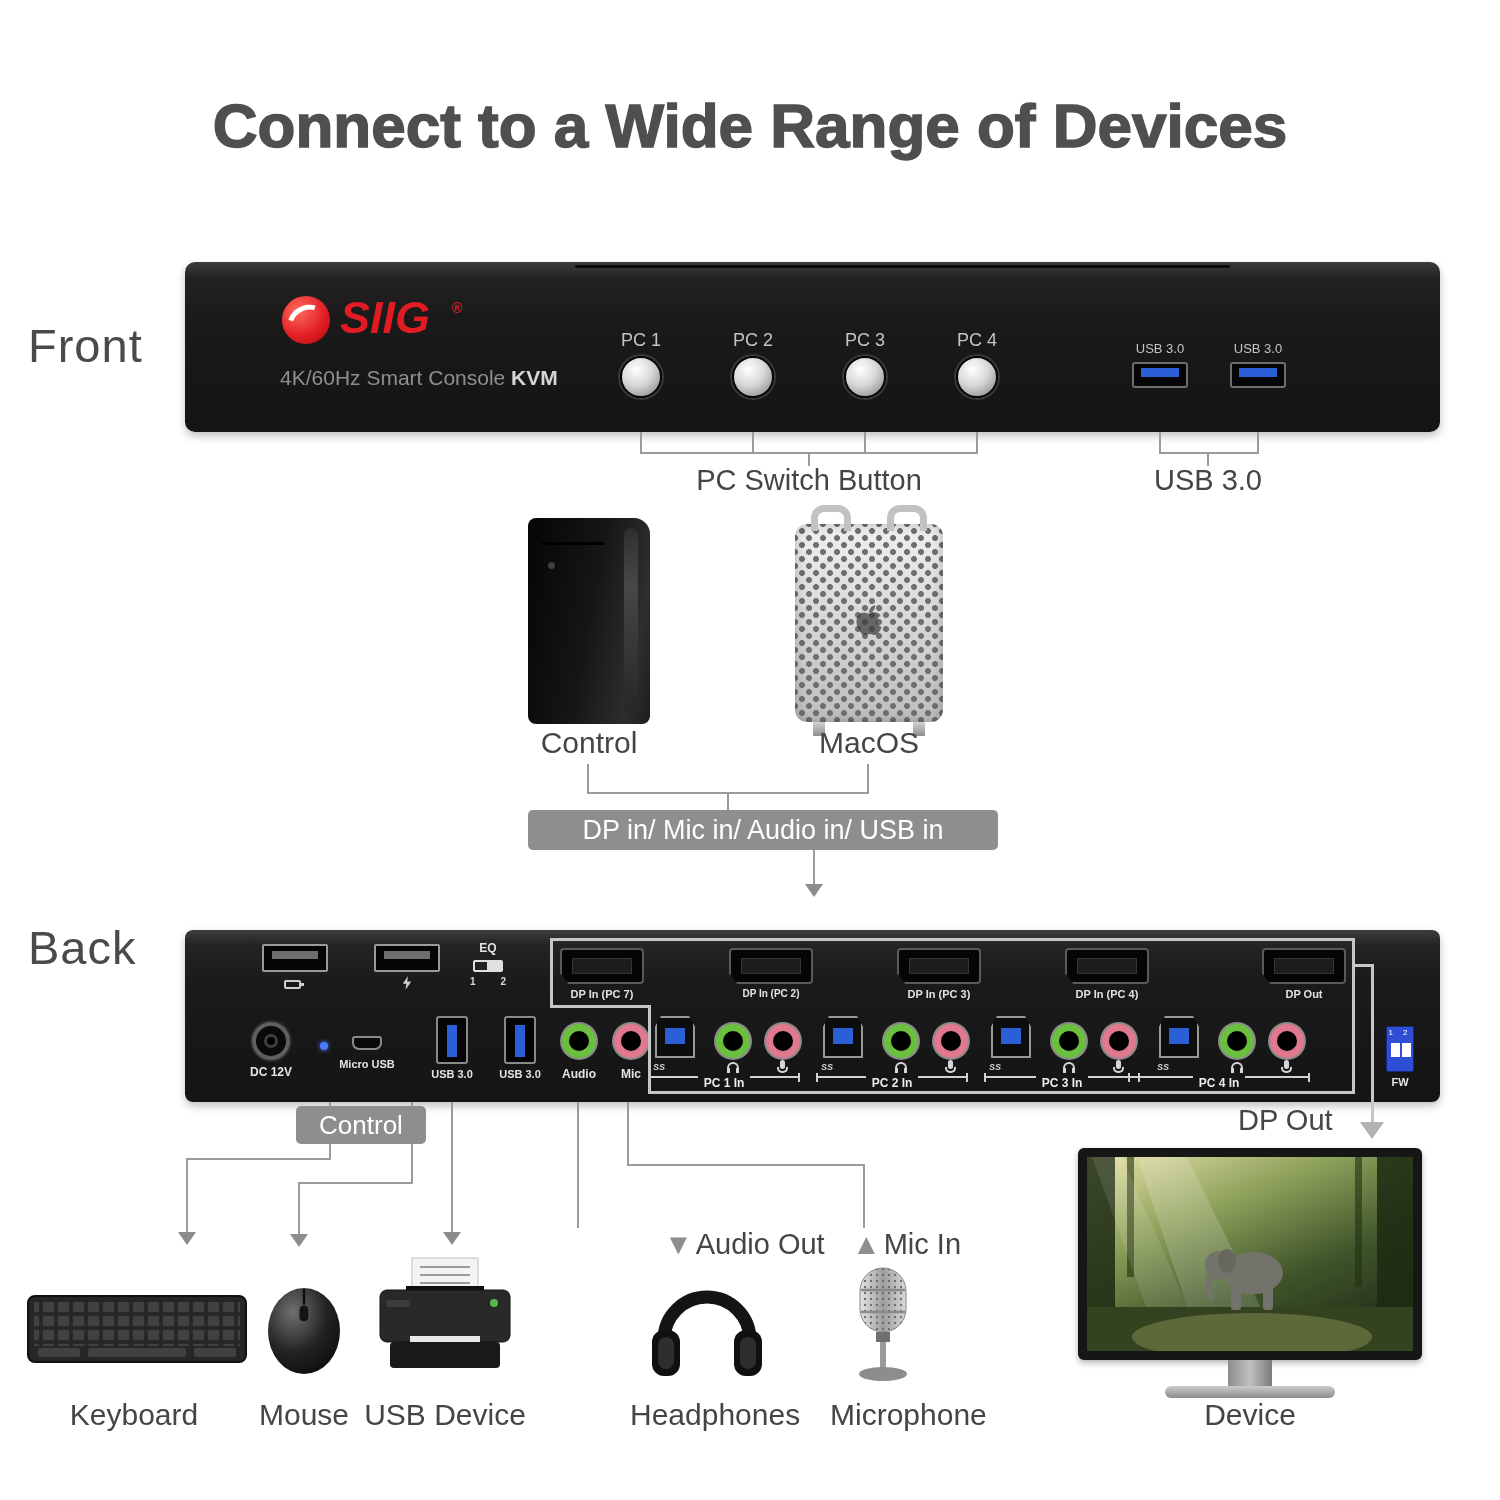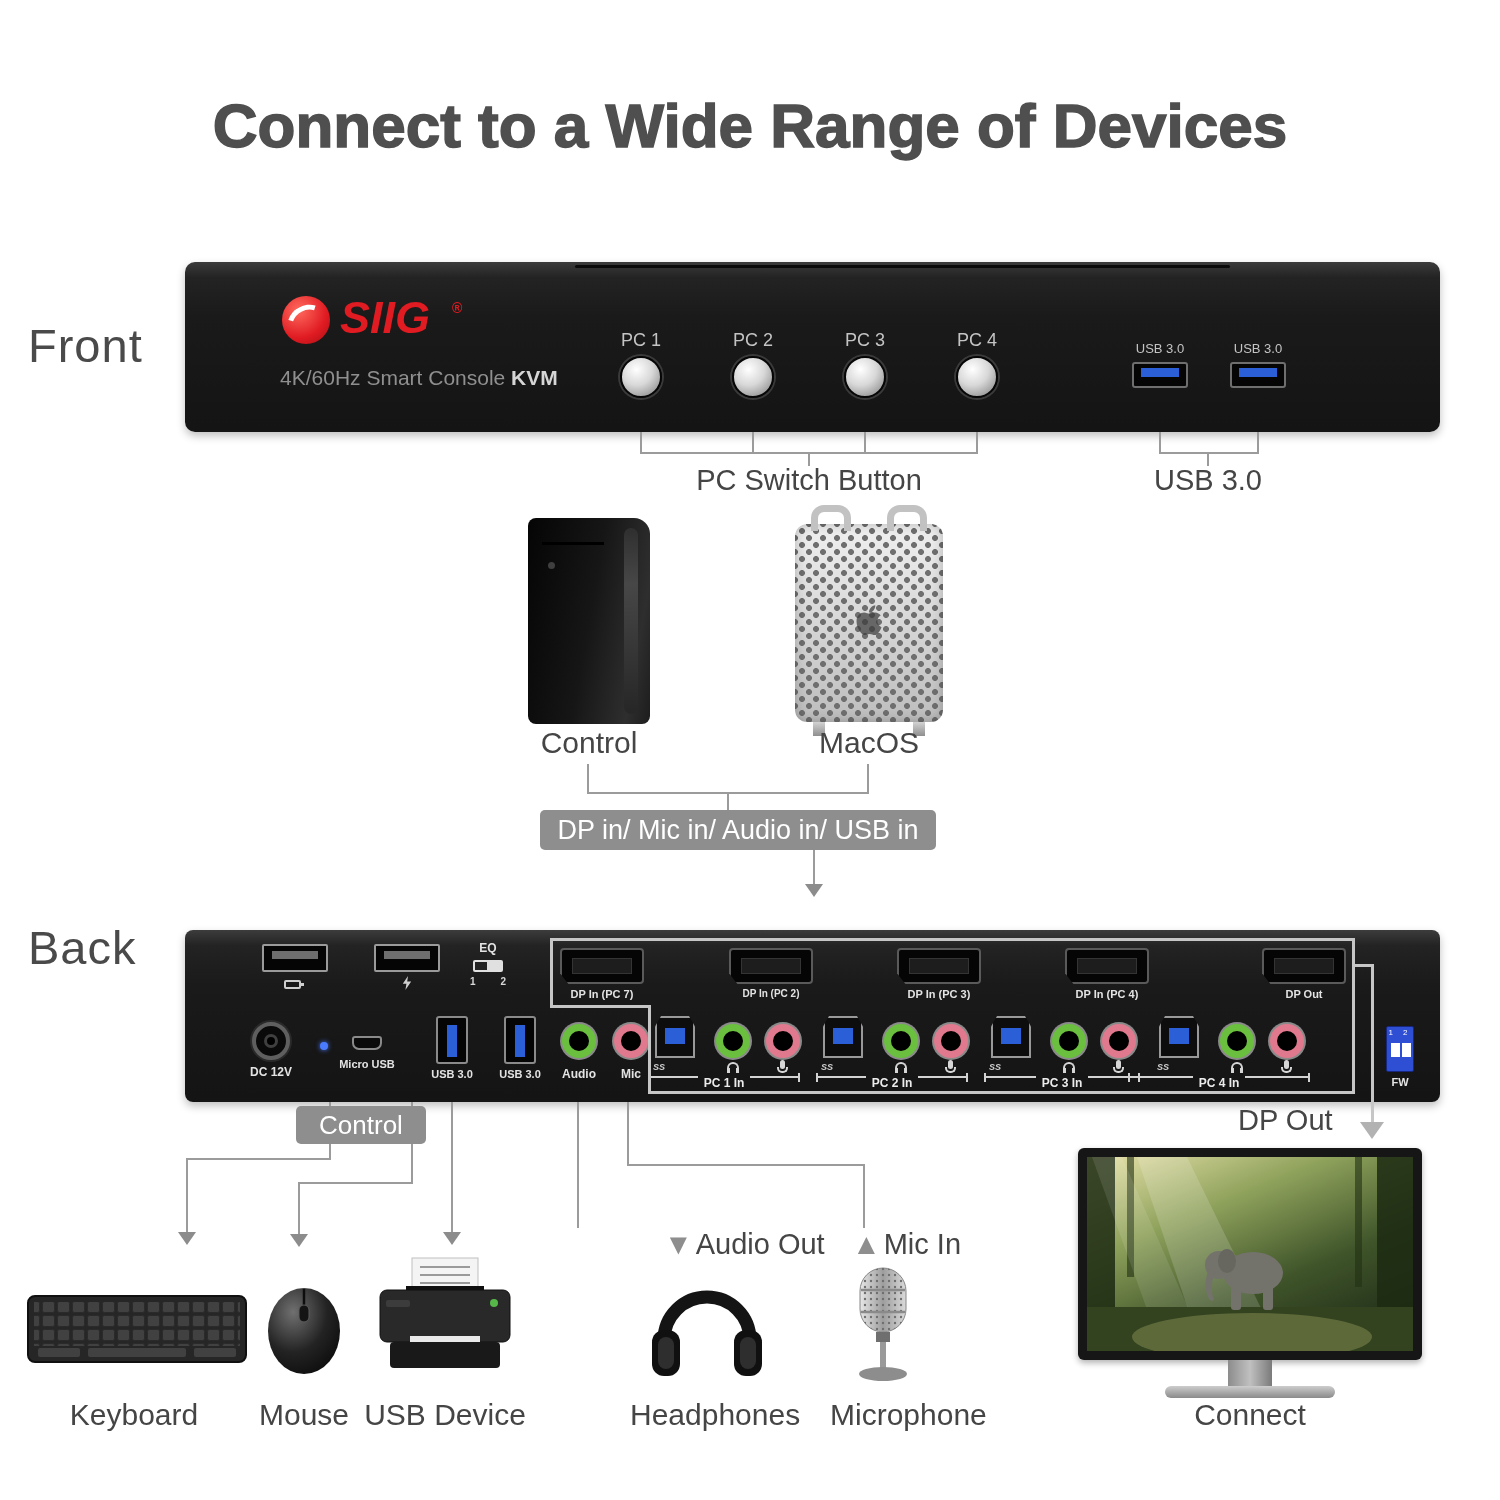--- a/index.html
+++ b/index.html
@@ -178,21 +178,21 @@
       <div class="foot" style="left:18px"></div>
       <div class="foot" style="left:118px"></div>
     </div>
     <div class="dev-label" style="left:795px;top:726px;width:148px">MacOS</div>
 
     <div class="gline" style="left:587px;top:764px;width:2px;height:28px"></div>
     <div class="gline" style="left:867px;top:764px;width:2px;height:28px"></div>
     <div class="gline" style="left:587px;top:792px;width:282px;height:2px"></div>
     <div class="gline" style="left:727px;top:792px;width:2px;height:18px"></div>
 
-    <div class="badge" style="left:540px;top:810px;width:396px;height:40px;line-height:40px">DP in/ Mic in/ Audio in/ USB in</div>
+    <div class="badge" style="left:528px;top:810px;width:470px;height:40px;line-height:40px">DP in/ Mic in/ Audio in/ USB in</div>
 
     <div class="gline" style="left:813px;top:850px;width:2px;height:34px"></div>
     <div class="tri-d" style="left:805px;top:884px"></div>
   </div>
 
   <div>
     <div class="side-label" style="left:28px;top:920px">Back</div>
 
     <div class="panel" style="left:185px;top:930px;width:1255px;height:172px;border-radius:8px"></div>
 
@@ -447,16 +447,16 @@
             <rect x="58" y="38" width="10" height="27" rx="3"></rect>
             <circle cx="14" cy="20" r="14"></circle>
             <ellipse cx="22" cy="16" rx="9" ry="12" fill="#67675f"></ellipse>
             <path d="M4,24 q-7,16 0,30 q2,3 5,1 q-5,-13 1,-27 z"></path>
           </g>
         </svg>
       </div>
       <div class="mon-neck" style="left:150px;top:212px;width:44px;height:26px"></div>
       <div class="mon-base" style="left:87px;top:238px;width:170px;height:12px"></div>
     </div>
-    <div class="dev-label" style="left:1078px;top:1398px;width:344px">Connect</div>
+    <div class="dev-label" style="left:1078px;top:1398px;width:344px">Device</div>
 
   </div>
 </div>
 
 </body></html>

